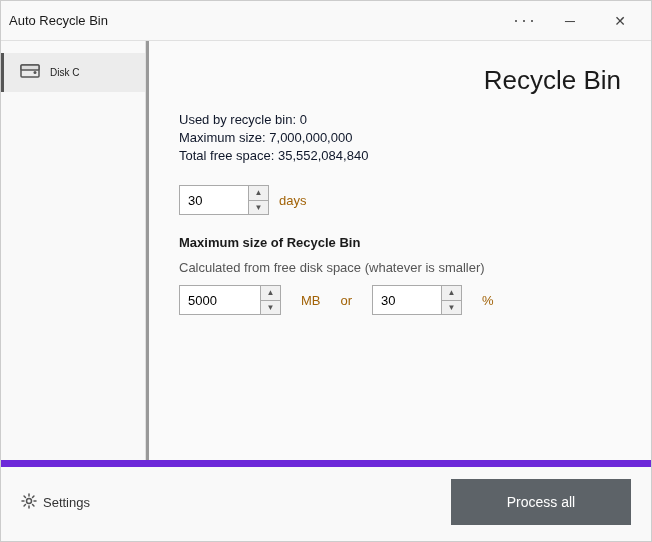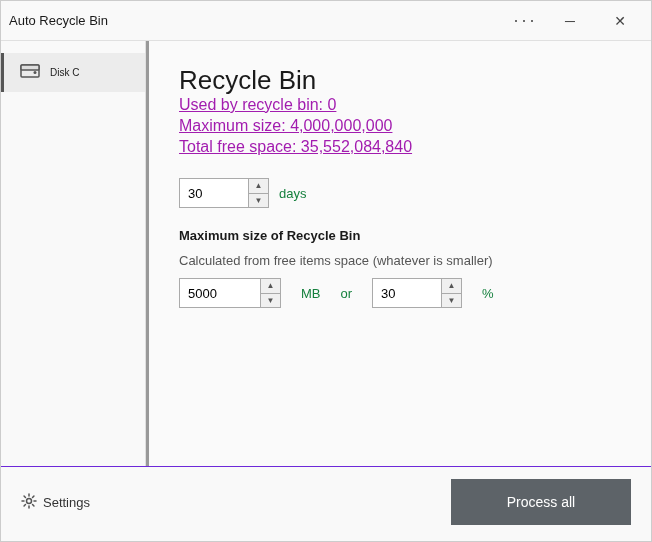--- a/index.html
+++ b/index.html
@@ -120,27 +120,28 @@
       padding: 24px 30px;
       overflow-y: auto;
       background: #fafafa;
       position: relative;
     }
 
     .section-title {
       font-size: 26px;
       font-weight: 300;
       color: #1a1a1a;
+      margin-bottom: 16px;
+      text-align: right;
     }
 
     .info-line {
-      font-size: 16px;
-      color: #a21caf;
+      font-size: 13px;
+      color: #0f172a;
       margin-bottom: 3px;
-      text-decoration: underline;
     }
 
     .keep-deleted-section {
       margin-top: 22px;
     }
 
     .subsection-title {
       font-size: 13px;
       font-weight: 700;
       color: #1a1a1a;
@@ -191,21 +192,21 @@
       color: #555;
       padding: 0;
     }
 
     .spinner-up {
       border-bottom: 1px solid #aaa;
     }
 
     .spinner-label {
       font-size: 13px;
-      color: #15803d;
+      color: #a16207;
     }
 
     .max-size-section {
       margin-top: 20px;
     }
 
     .max-size-desc {
       font-size: 13px;
       color: #555;
       margin-bottom: 10px;
@@ -217,21 +218,21 @@
       align-items: center;
       gap: 20px;
     }
 
     .footer {
       display: flex;
       align-items: center;
       justify-content: space-between;
       padding: 12px 20px 16px 20px;
       background: #f9f9f9;
-      border-top: 1px solid #6d28d9;
+      border-top: 7px solid #6d28d9;
       flex-shrink: 0;
     }
 
     .settings-link {
       display: flex;
       align-items: center;
       gap: 6px;
       cursor: pointer;
       color: #333;
       font-size: 13px;
@@ -286,39 +287,39 @@
       </div>
     </div>
 
     <div class="divider-bar"></div>
 
     <div class="content-area">
 
       <h1 class="section-title">Recycle Bin</h1>
 
       <div class="info-line">Used by recycle bin: 0</div>
-      <div class="info-line">Maximum size: 4,000,000,000</div>
+      <div class="info-line">Maximum size: 7,000,000,000</div>
       <div class="info-line">Total free space: 35,552,084,840</div>
 
       <div class="keep-deleted-section">
         <div class="spinner-row">
           <div class="spinner-input">
             <input class="spinner-value" type="text" value="30" style="">
             <div class="spinner-arrows">
               <button class="spinner-up">▲</button>
               <button class="spinner-down">▼</button>
             </div>
           </div>
           <span class="spinner-label">days</span>
         </div>
       </div>
 
       <div class="max-size-section">
         <div class="subsection-title">Maximum size of Recycle Bin</div>
-        <div class="max-size-desc">Calculated from free items space (whatever is smaller)</div>
+        <div class="max-size-desc">Calculated from free disk space (whatever is smaller)</div>
         <div class="max-size-row">
           <div class="spinner-input">
             <input class="spinner-value" type="text" style="width: 80px;" value="5000">
             <div class="spinner-arrows">
               <button class="spinner-up">▲</button>
               <button class="spinner-down">▼</button>
             </div>
           </div>
           <span class="spinner-label">MB</span>
           <span class="spinner-label">or</span>

